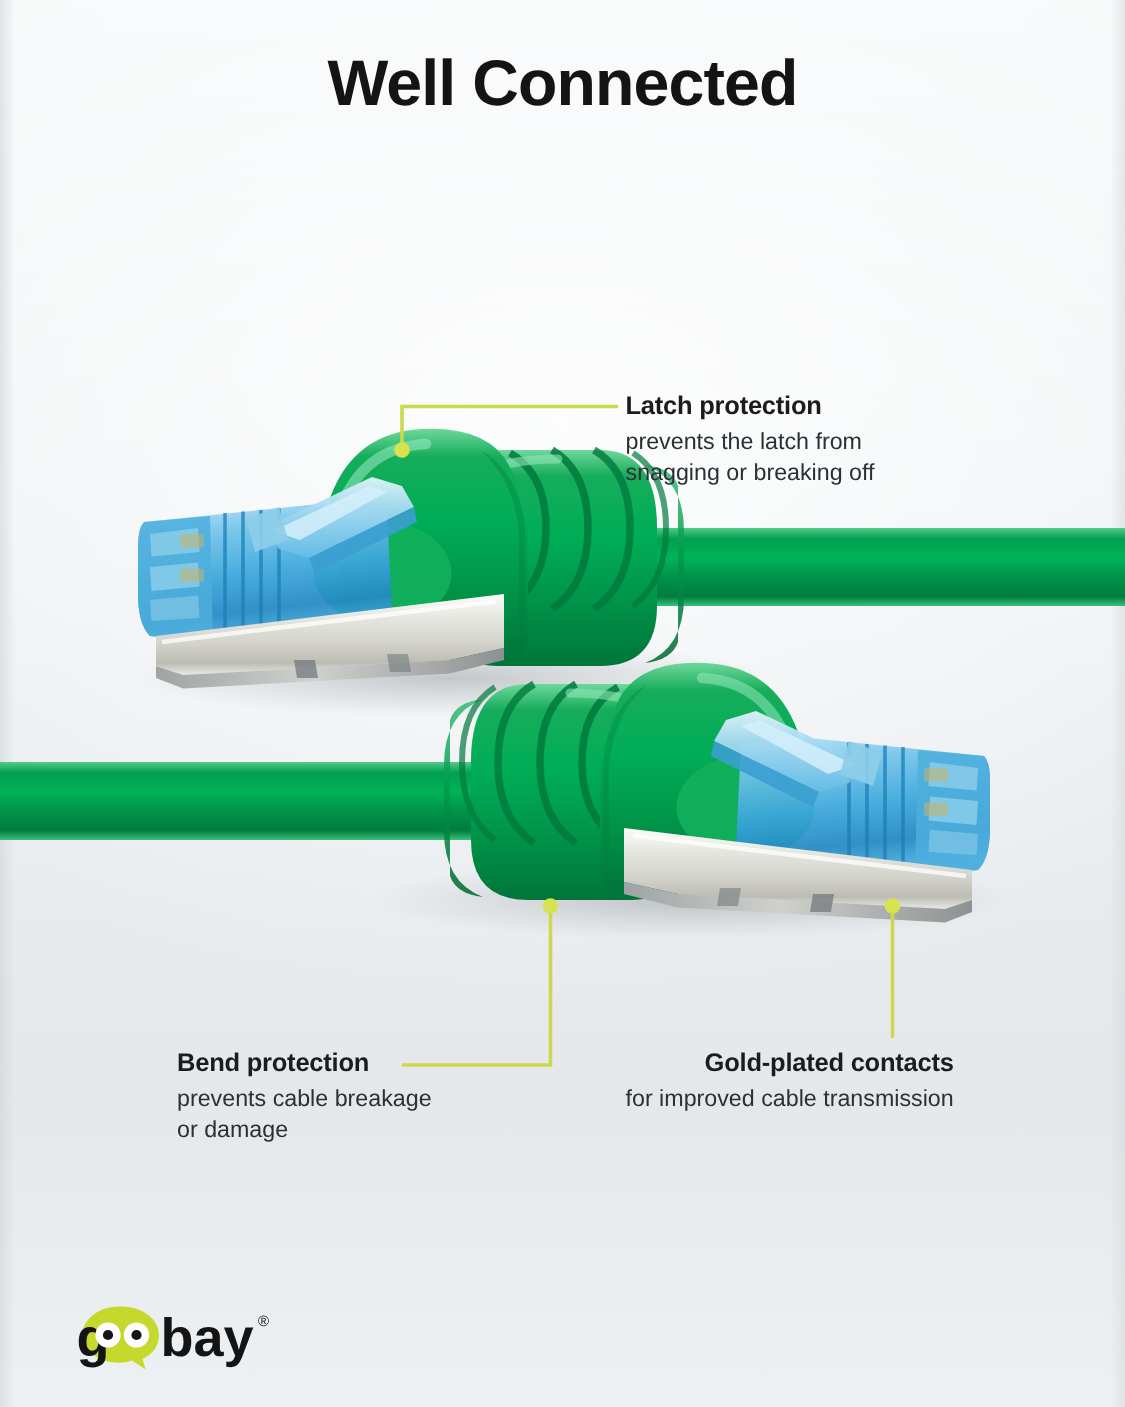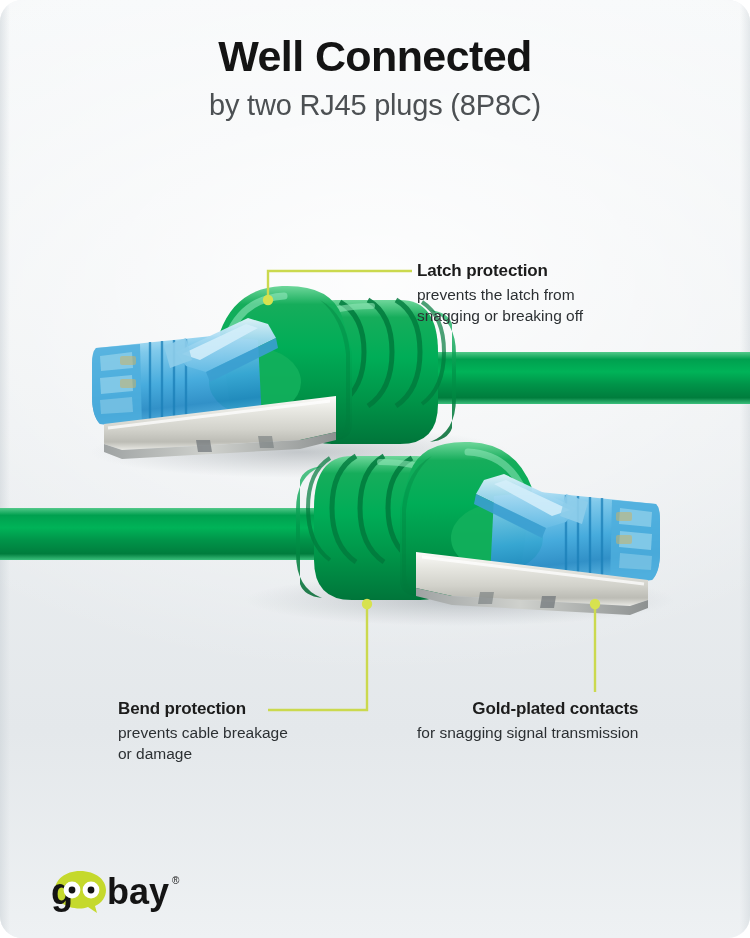--- a/index.html
+++ b/index.html
@@ -9,21 +9,20 @@
   }
   body {
     font-family: "Liberation Sans", sans-serif;
   }
   #page {
     position: relative;
     width: 750px;
     height: 938px;
     overflow: hidden;
     background: linear-gradient(120deg, #f4f6f7 0%, #e9edef 35%, #eef1f3 60%, #f6f8f9 100%);
-    border-radius: 22px;
   }
   
   #bg-vignette {
     position: absolute;
     inset: 0;
     background:
       radial-gradient(ellipse 120% 60% at 50% 30%, rgba(255,255,255,0.85) 0%, rgba(255,255,255,0) 70%),
       linear-gradient(180deg, #f7f9fa 0%, #eceff1 45%, #e4e8eb 78%, #eef1f3 100%);
     pointer-events: none;
   }
@@ -107,21 +106,20 @@
 </head>
 <body>
 
 <div id="page">
 
   <div id="bg-vignette"></div>
   <div id="bg-edge"></div>
 
   <div id="header">
     <h1 id="title">Well Connected</h1>
-    <p id="subtitle">by two RJ45 plugs (8P8C)</p>
   </div>
 
   <svg id="stage" viewBox="0 0 750 938">
     <defs>
 
       <linearGradient id="cableGrad" x1="0" y1="0" x2="0" y2="1">
         <stop offset="0%" stop-color="#53c98a"></stop>
         <stop offset="14%" stop-color="#00a04f"></stop>
         <stop offset="38%" stop-color="#00b358"></stop>
         <stop offset="62%" stop-color="#009449"></stop>
@@ -323,21 +321,21 @@
   </div>
 
   <div class="callout" id="callout-bend">
     <p class="callout-title">Bend protection</p>
     <p class="callout-body">prevents cable breakage</p>
     <p class="callout-body">or damage</p>
   </div>
 
   <div class="callout" id="callout-gold">
     <p class="callout-title">Gold-plated contacts</p>
-    <p class="callout-body">for snagging signal transmission</p>
+    <p class="callout-body">for improved cable transmission</p>
   </div>
 
   <svg id="logo" viewBox="0 0 140 46">
 
     <path d="M28 3 C44 3 54 12 54 22 C54 29 50 35 43 38 L45 45 L36 39 C33 40 30 40.5 28 40.5 C13 40.5 3 32 3 22 C3 12 13 3 28 3 Z" fill="#c5d92d"></path>
 
     <text x="-1" y="36" font-family="Liberation Sans, sans-serif" font-size="36" font-weight="bold" fill="#141414">g</text>
 
     <g>
       <circle cx="20" cy="22" r="8.4" fill="#ffffff"></circle>

